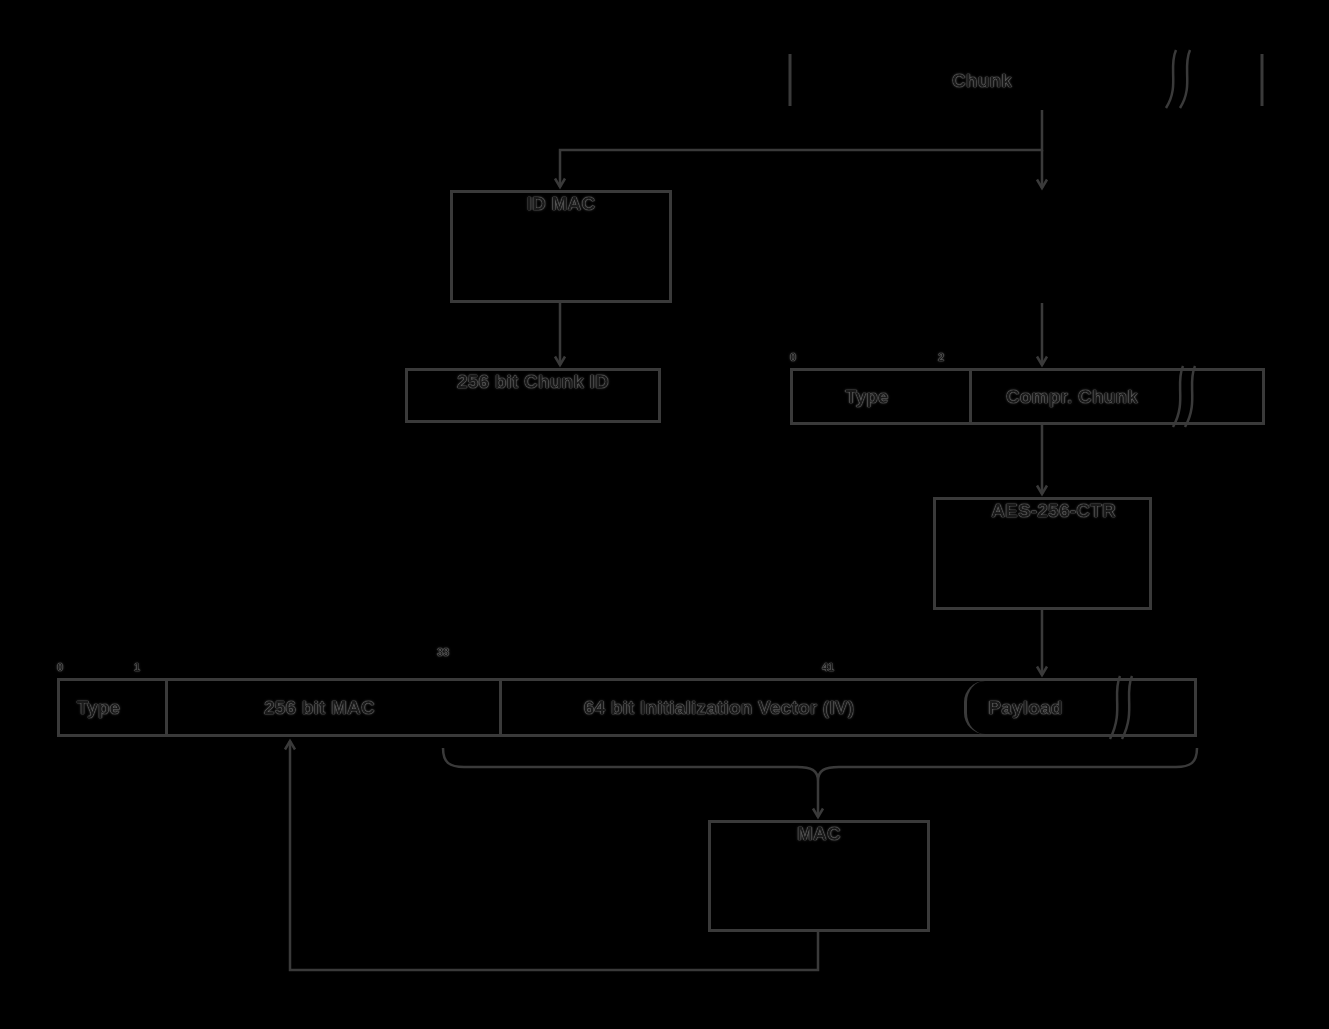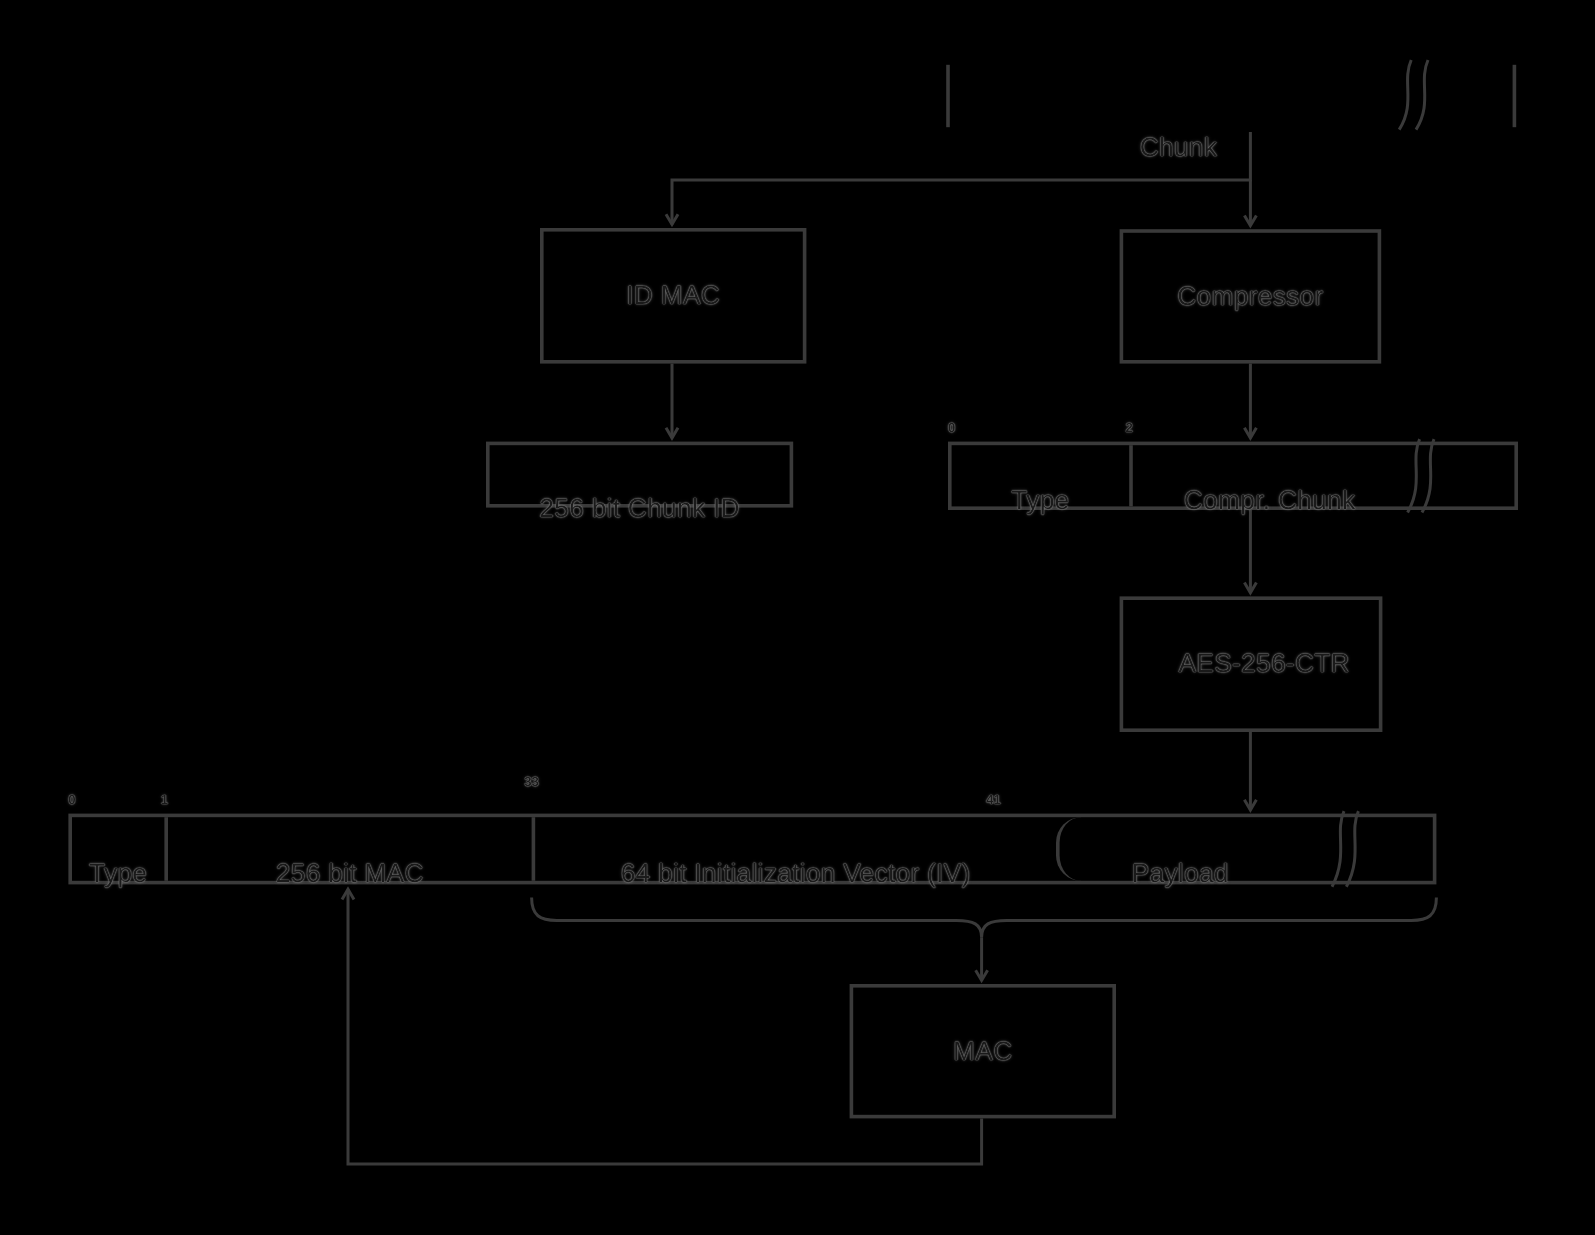--- a/index.html
+++ b/index.html
@@ -15,27 +15,27 @@
   }
   svg.wires{position:absolute;left:0;top:0;width:1329px;height:1029px;}
   .stroke{stroke:var(--line);fill:none;stroke-width:2.5px;}
   .thick{stroke-width:3px;}
   .box{
     position:absolute;border:3px solid var(--line);box-sizing:border-box;
     display:flex;align-items:flex-start;justify-content:center;background:transparent;
   }
   .seg-box{
     position:absolute;border:3px solid var(--line);box-sizing:border-box;
-    display:flex;align-items:stretch;background:transparent;
+    display:flex;align-items:stretch;background:transparent;gap:28px;
   }
   .seg{display:flex;align-items:center;justify-content:center;box-sizing:border-box;}
   .seg.divided{border-left:3px solid var(--line);}
   .label{
-    font-weight:normal;font-size:22px;color:var(--text-core);
-    text-shadow:var(--halo);white-space:nowrap;letter-spacing:.2px;margin-top:40px;
+    font-weight:bold;font-size:19px;color:var(--text-core);
+    text-shadow:var(--halo);white-space:nowrap;letter-spacing:.2px;
   }
   .free-label{position:absolute;transform:translateX(-50%);}
   .offset{
     position:absolute;transform:translateX(-50%);
     font-weight:bold;font-size:11px;color:var(--text-core);text-shadow:var(--halo);
   }
 </style>
 </head>
 <body>
 
@@ -77,23 +77,20 @@
 
     <path d="M818,932 L818,970 L290,970 L290,741" class="stroke" marker-end="url(#arrow)"></path>
   </svg>
 
   <span class="label free-label" style="left:982px;top:70px;">Chunk</span>
 
   <div class="box" style="left:450px;top:190px;width:222px;height:113px;">
     <span class="label">ID MAC</span>
   </div>
 
-  <div class="box" style="left:933px;top:191px;width:218px;height:112px;">
-    <span class="label">Compressor</span>
-  </div>
 
   <div class="box" style="left:405px;top:368px;width:256px;height:55px;">
     <span class="label">256 bit Chunk ID</span>
   </div>
 
   <div class="seg-box" style="left:790px;top:368px;width:475px;height:57px;">
     <div class="seg" style="width:148px;">
       <span class="label">Type</span>
     </div>
     <div class="seg divided" style="flex:1;text-align:right;">

